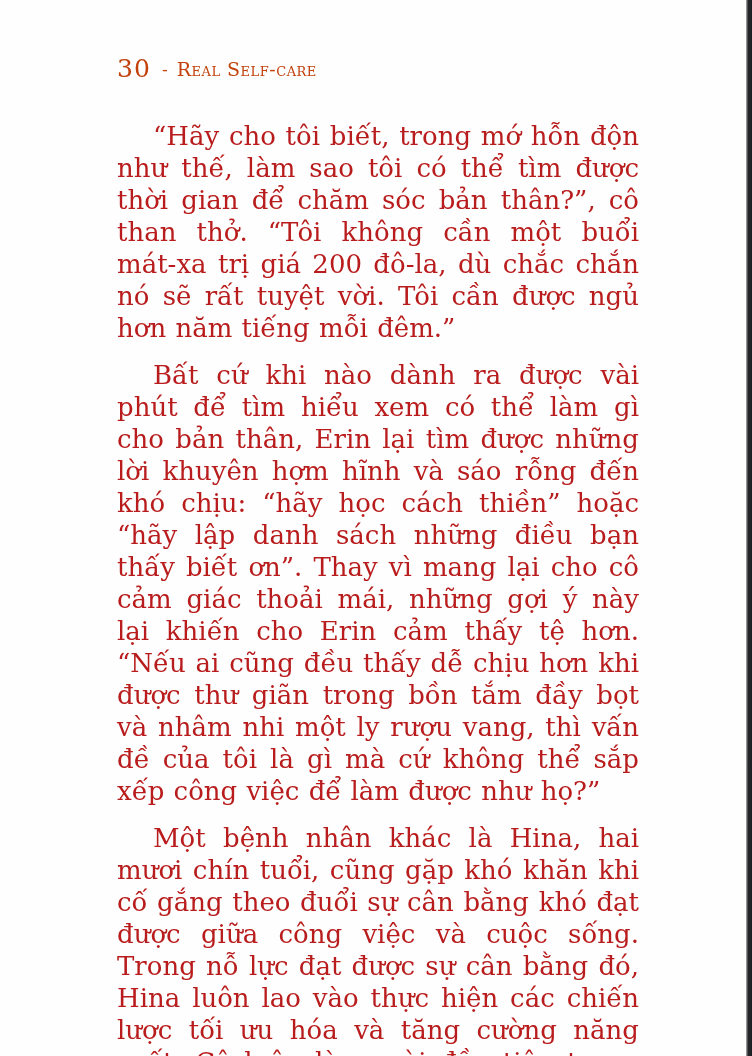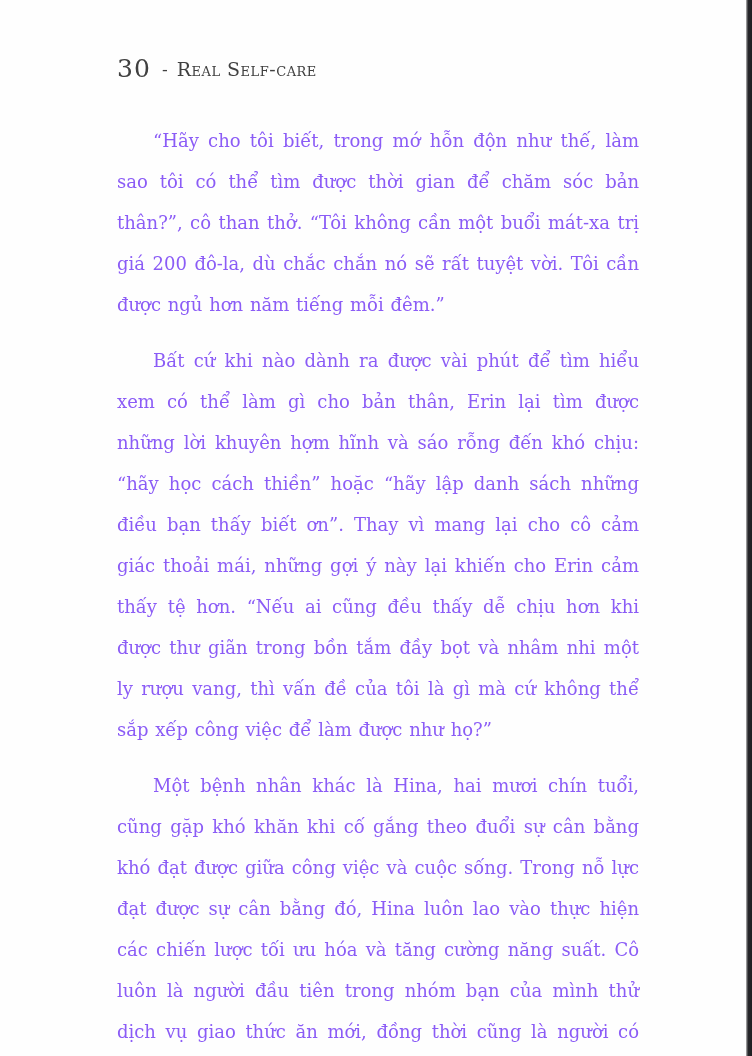--- a/index.html
+++ b/index.html
@@ -14,21 +14,21 @@
     background: #fefefe;
     overflow: hidden;
     font-family: "DejaVu Serif", "Liberation Serif", serif;
     color: #1c1c1c;
   }
   .header {
     position: absolute;
     left: 117px;
     top: 54px;
     white-space: nowrap;
-    color: #404040;
+    color: #c2410c;
   }
   .page-num {
     font-size: 25px;
     letter-spacing: 1px;
   }
   .sep {
     font-size: 17px;
     margin: 0 4px 0 6px;
     vertical-align: 2px;
   }
@@ -39,26 +39,26 @@
     vertical-align: 1px;
   }
   .body-text {
     position: absolute;
     left: 117px;
     top: 120px;
     width: 522px;
   }
   .body-text p {
     margin: 0 0 15px 0;
-    font-size: 18px;
-    line-height: 41px;
+    font-size: 26px;
+    line-height: 32px;
     text-align: justify;
     text-indent: 36px;
     word-spacing: 1px;
-    color: #8b5cf6;
+    color: #b91c1c;
   }
   .edge-band {
     position: absolute;
     top: 0;
     right: 0;
     width: 6px;
     height: 1056px;
     background: linear-gradient(to right, #b9b9b9 0%, #26272a 35%, #1e1f22 100%);
   }
 </style>

